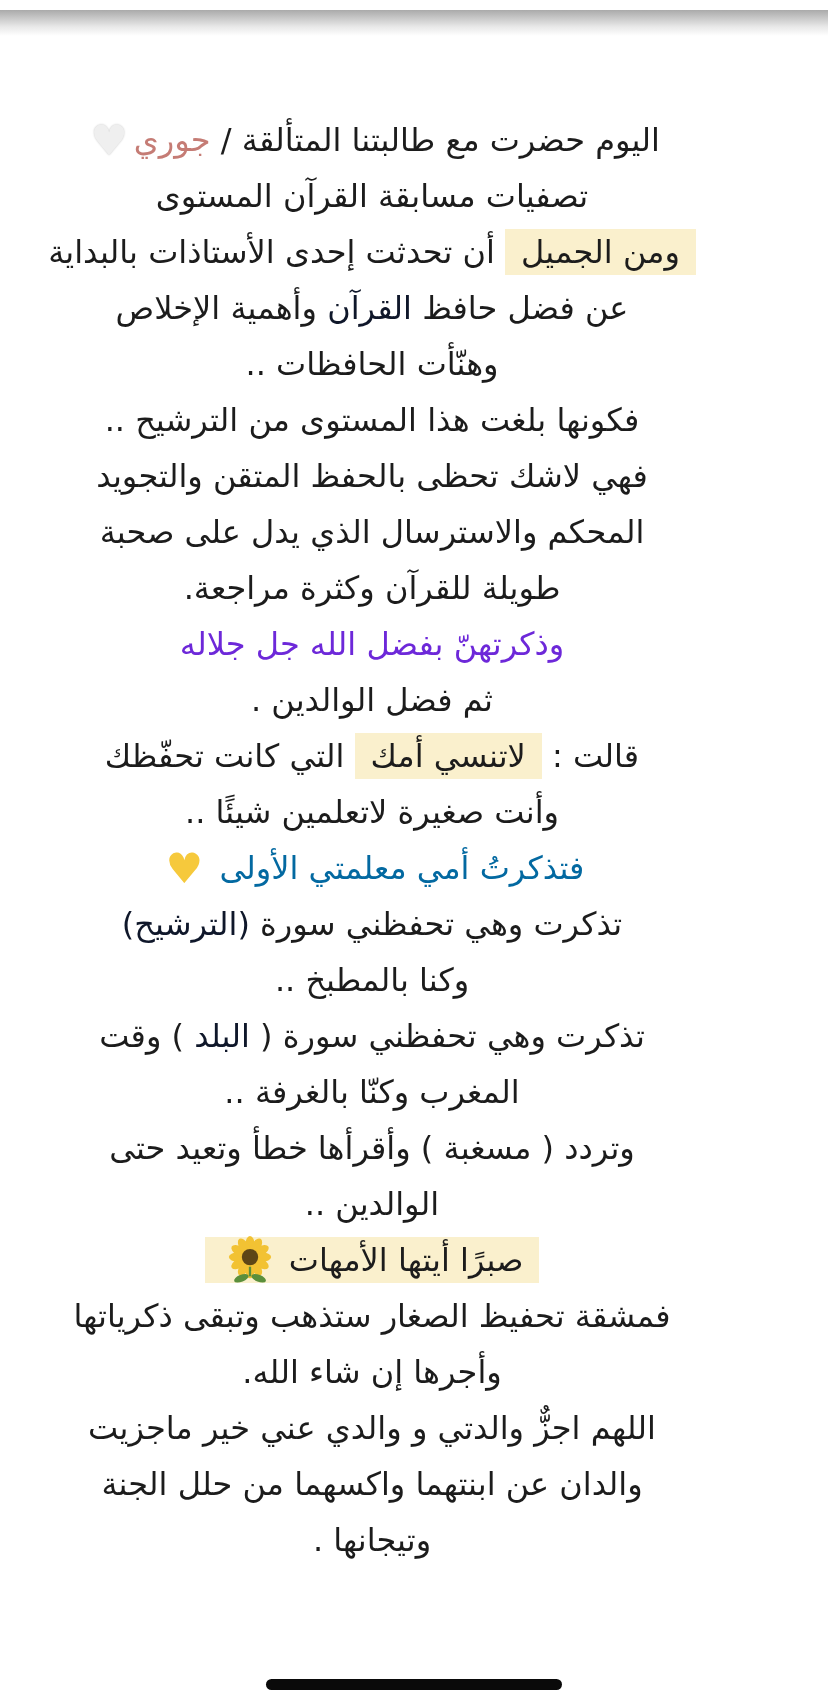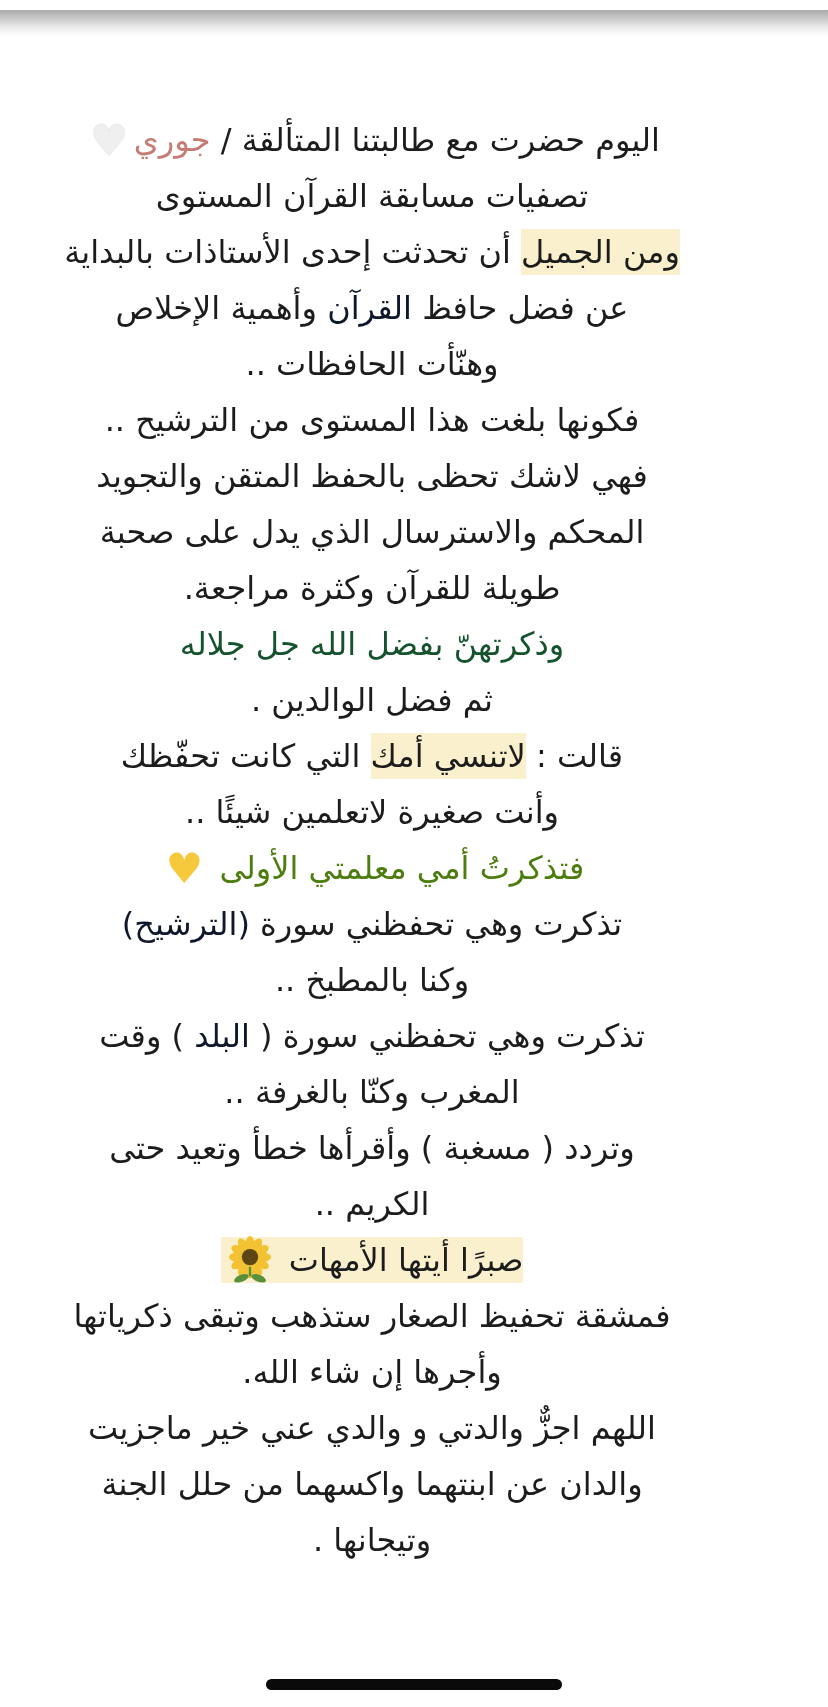--- a/index.html
+++ b/index.html
@@ -30,26 +30,26 @@
     direction: rtl;
     text-align: center;
     font-size: 32px;
     color: #1c1c1c;
   }
   .line {
     height: 56px;
     line-height: 56px;
   }
   .salmon   { color: #c57c75; }
-  .red      { color: #14532d; }
+  .red      { color: #6d28d9; }
   .green    { color: #0f172a; }
-  .gold     { color: #4d7c0f; }
+  .gold     { color: #0369a1; }
   .highlight {
     background: #faf0cd;
-    padding: 4px 0;
+    padding: 4px 16px;
   }
   .heart {
     font-family: "DejaVu Sans", sans-serif;
     font-size: 42px;
     vertical-align: -4px;
     margin: 0 6px;
   }
   .white-heart {
     color: #efefef;
     text-shadow: 0 0 2px #c6c6c6;
@@ -110,21 +110,21 @@
   <div class="line"><span>تذكرت وهي تحفظني سورة </span><span class="green">(الترشيح)</span></div>
 
   <div class="line"><span>وكنا بالمطبخ ..</span></div>
 
   <div class="line"><span>تذكرت وهي تحفظني سورة ( </span><span class="green">البلد</span><span> ) وقت</span></div>
 
   <div class="line"><span>المغرب وكنّا بالغرفة ..</span></div>
 
   <div class="line"><span>وتردد ( مسغبة ) وأقرأها خطأ وتعيد حتى</span></div>
 
-  <div class="line"><span>الكريم ..</span></div>
+  <div class="line"><span>الوالدين ..</span></div>
 
   <div class="line"><span class="highlight"><span>صبرًا أيتها الأمهات </span><svg class="sunflower-svg" width="50" height="50" viewBox="0 0 52 52">
           <g fill="#f2c233">
             <g transform="rotate(0 26 23)">
               <ellipse cx="26" cy="11" rx="5" ry="10"></ellipse>
             </g>
             <g transform="rotate(30 26 23)">
               <ellipse cx="26" cy="11" rx="5" ry="10"></ellipse>
             </g>
             <g transform="rotate(60 26 23)">

